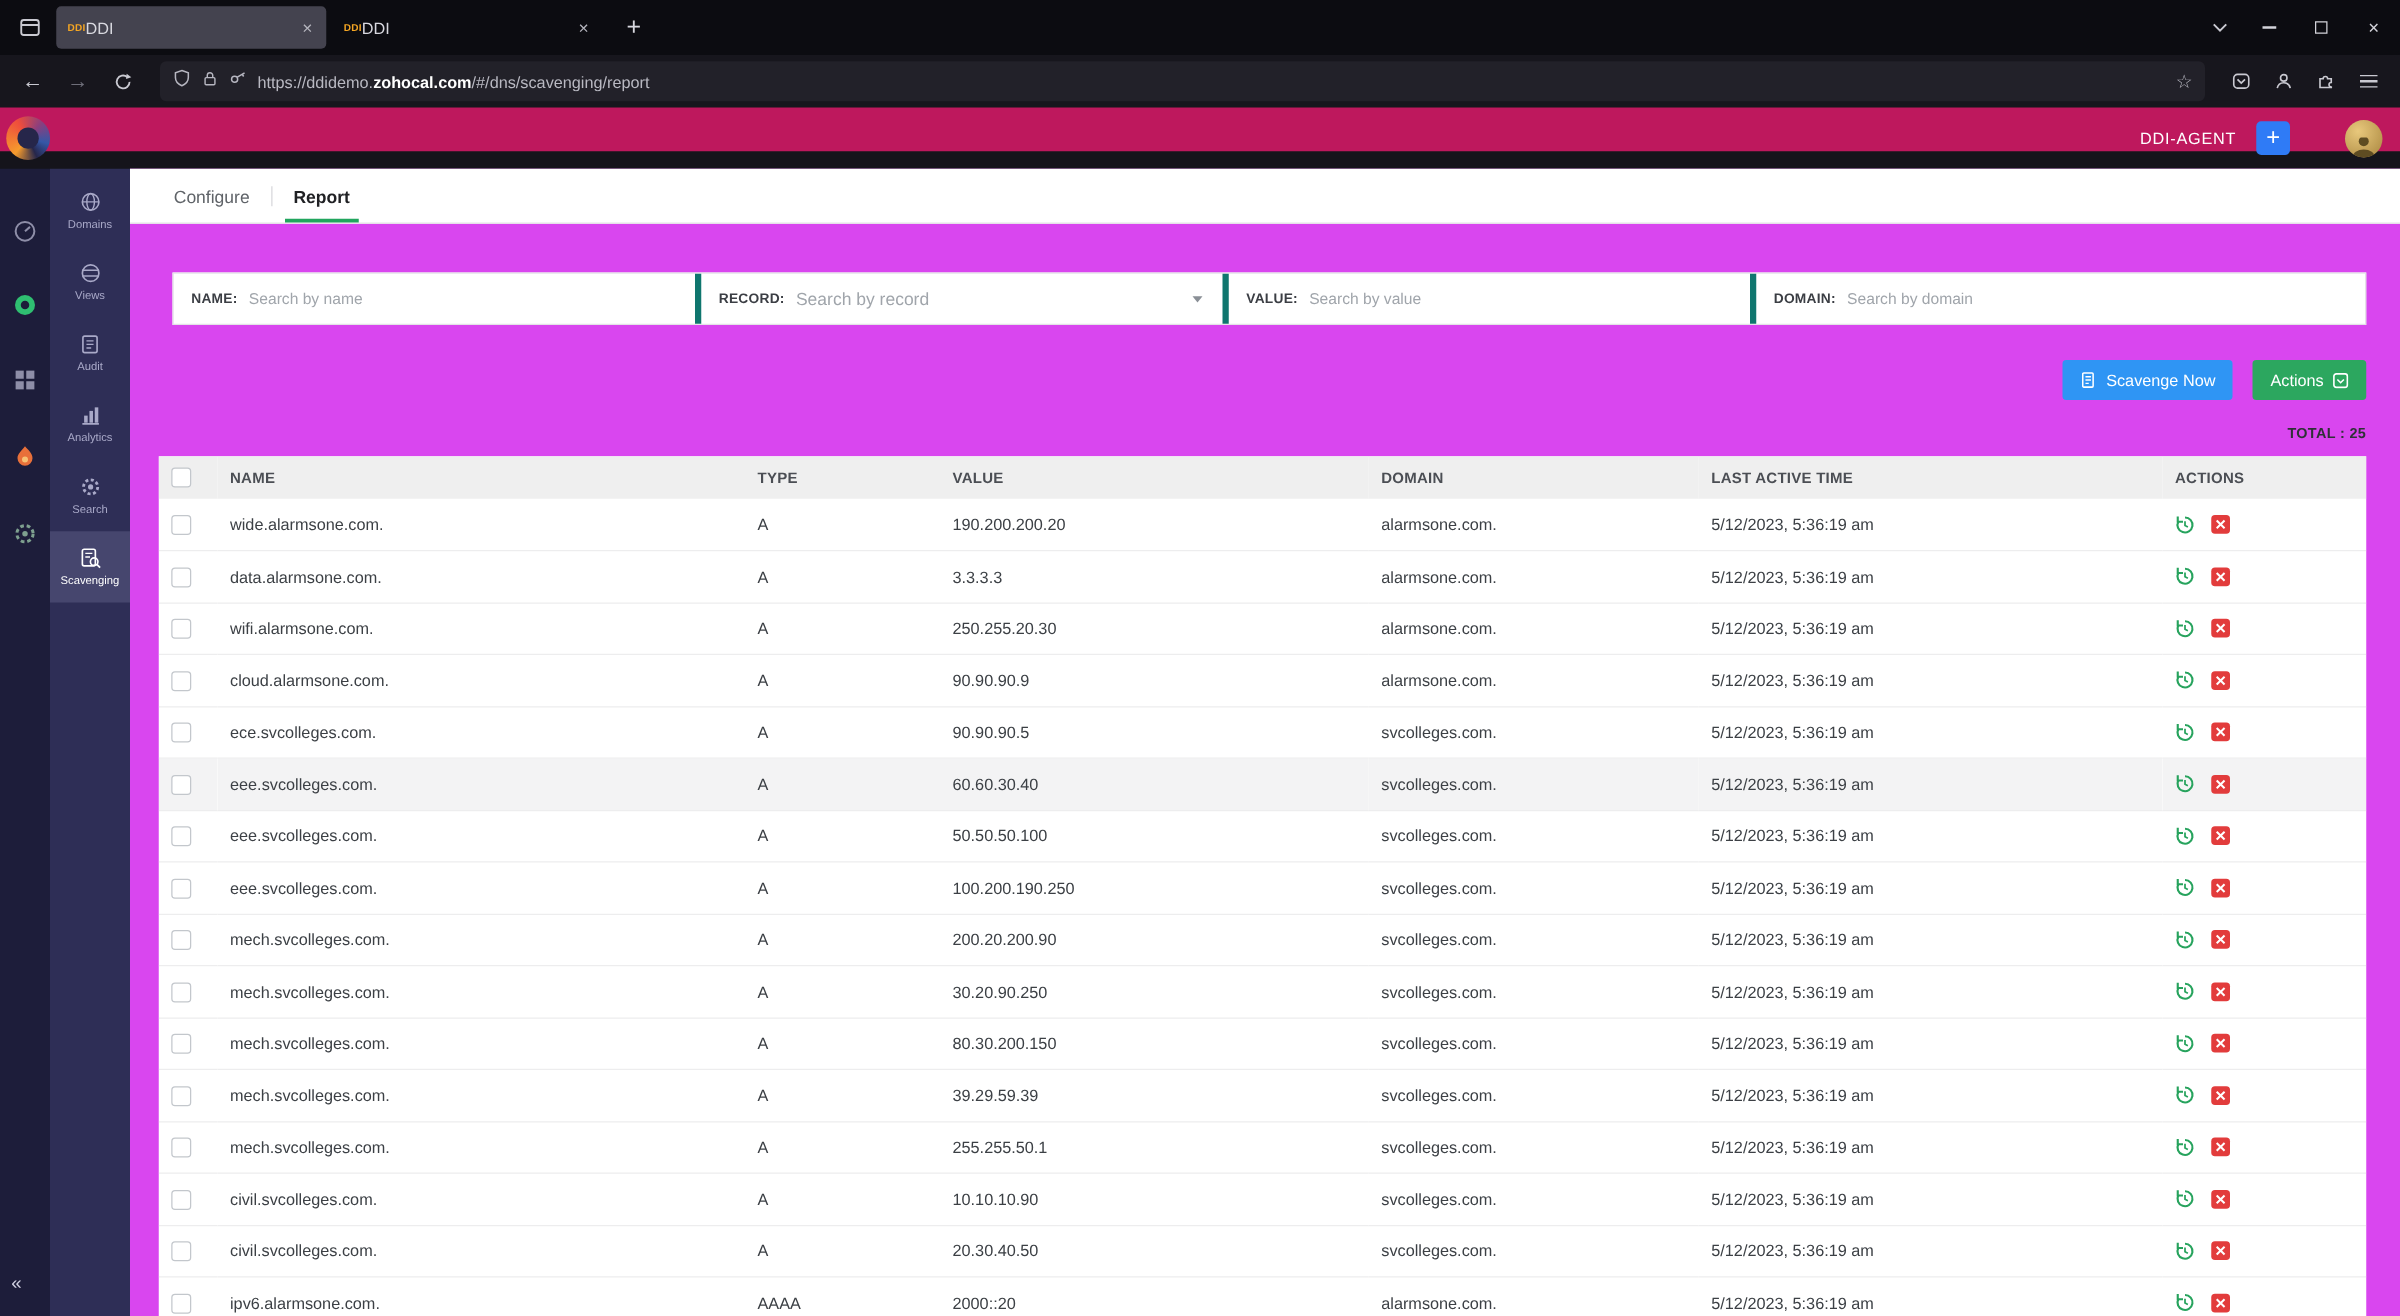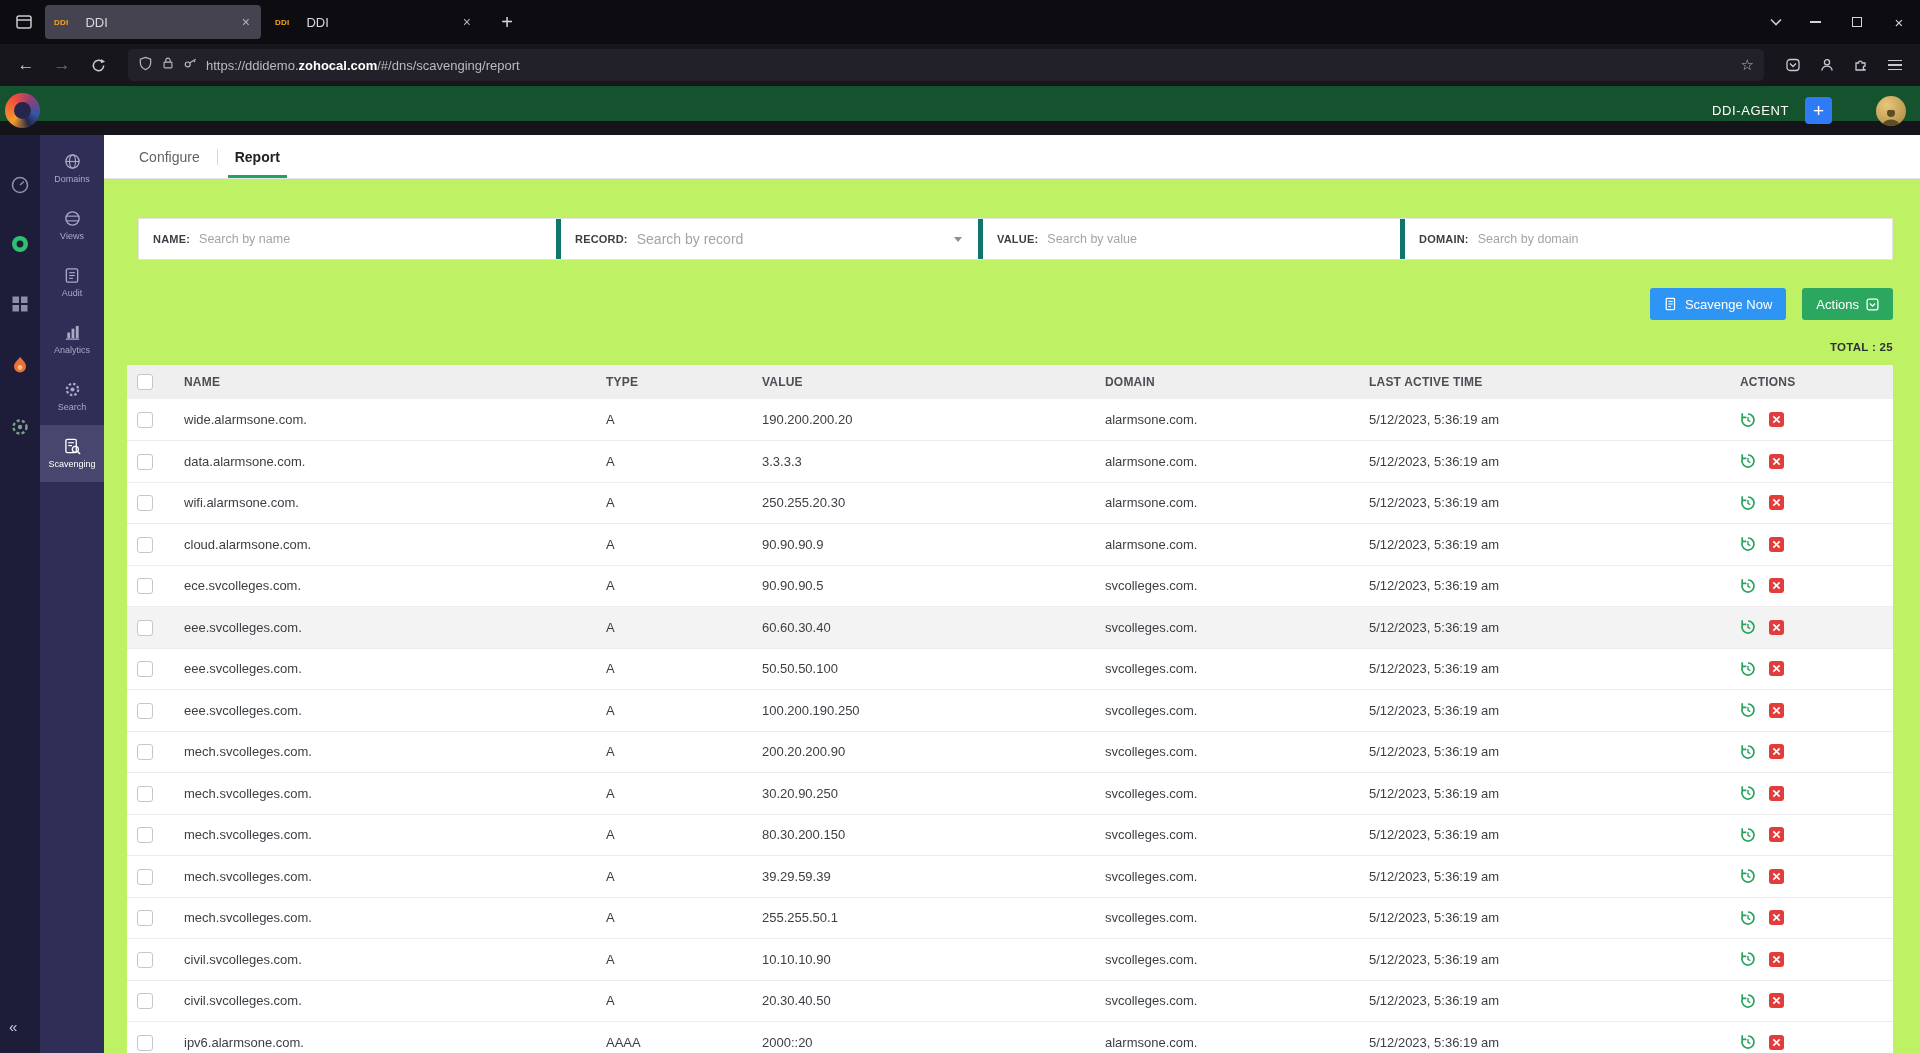--- a/index.html
+++ b/index.html
@@ -2,21 +2,21 @@
 <html><head>
 <meta charset="utf-8">
 <style>
   * { box-sizing: border-box; margin: 0; padding: 0; }
   html,body { width:1920px; height:1053px; overflow:hidden; background:#15141b; }
   .screen { position:relative; width:1920px; height:1053px; font-family:"Liberation Sans",sans-serif; }
 
   
   .tabbar { position:absolute; top:0; left:0; right:0; height:44px; background:#0c0c11; display:flex; align-items:center; }
   .fxview { width:32px; height:32px; margin-left:8px; border-radius:4px; display:flex; align-items:center; justify-content:center; }
-  .tab { width:216px; height:34px; margin-left:5px; border-radius:4px; display:flex; align-items:center; padding:0 9px; gap:17px; font-size:13px; color:#d8d8df; }
+  .tab { width:216px; height:34px; margin-left:5px; border-radius:4px; display:flex; align-items:center; padding:0 9px; gap:0; font-size:13px; color:#d8d8df; }
   .tab.active { background:#44434f; }
   .favicon { font-size:8px; font-weight:bold; color:#f5a623; letter-spacing:.2px; flex:0 0 auto; }
   .tab-title { flex:1; white-space:nowrap; overflow:hidden; }
   .tab-close { color:#b4b4bd; font-size:14px; padding:0 2px; }
   .newtab-btn { color:#d8d8df; font-size:20px; margin-left:10px; width:30px; height:30px; display:flex; align-items:center; justify-content:center; border-radius:4px; }
   .tabbar-right { margin-left:auto; display:flex; align-items:center; height:100%; }
   .tabs-chevron { width:36px; height:100%; display:flex; align-items:center; justify-content:center; }
   .win-btn { width:42px; height:100%; display:flex; align-items:center; justify-content:center; color:#d3d3da; font-size:15px; }
   .min-glyph { display:block; width:11px; height:1.5px; background:#d3d3da; }
   .max-glyph { display:block; width:10px; height:10px; border:1.5px solid #d3d3da; }
@@ -26,41 +26,41 @@
   .nav-btn.dim { color:#6e6e79; }
   .url-pill { flex:1; height:32px; margin:0 10px; background:#222129; border-radius:5px; display:flex; align-items:center; padding:0 10px; gap:8px; }
   .url-text { font-size:13px; color:#b9b9c2; white-space:nowrap; overflow:hidden; flex:1; }
   .url-text b { color:#ffffff; font-weight:bold;margin-top:40px; }
   .star { color:#bcbcc5; font-size:15px; }
   .chrome-icon { width:30px; height:30px; display:flex; align-items:center; justify-content:center; border-radius:4px; }
   .burger { display:flex; flex-direction:column; gap:3px; }
   .burger span { display:block; width:14px; height:1.6px; background:#c9c9d1; }
 
   
-  .app-header { position:absolute; top:86px; left:0; right:0; height:35px; background:#14532d; }
+  .app-header { position:absolute; top:86px; left:0; right:0; height:35px; background:#be185d; }
   .logo { position:absolute; left:5px; top:7px; width:35px; height:35px; border-radius:50%;
           background:conic-gradient(from 220deg,#f59b2d,#ef4d3c 30%,#8c3f7d 50%,#3557a7 68%,#26264a 82%,#f59b2d 100%); }
   .logo::after { content:""; position:absolute; left:9px; top:9px; width:17px; height:17px; border-radius:50%; background:#26264a; }
   .header-right { position:absolute; right:14px; top:0; height:49px; display:flex; align-items:center; gap:16px; }
   .agent-label { color:#ffffff; font-size:13px; letter-spacing:.6px; }
   .add-btn { width:27px; height:27px; background:#2f7bf6; color:#fff; border-radius:4px; display:flex; align-items:center; justify-content:center; font-size:19px; line-height:1; }
   .avatar { width:30px; height:30px; border-radius:50%; background:radial-gradient(circle at 35% 30%,#e8c87c,#a8853e); display:flex; align-items:flex-end; justify-content:center; overflow:hidden; margin-left:28px; }
 
   
   .rail { position:absolute; left:0; top:135px; width:40px; bottom:0; background:#1d1d3a; }
   .rail-icon { position:absolute; left:8px; width:24px; height:24px; display:flex; align-items:center; justify-content:center; }
   .collapse-btn { position:absolute; left:9px; bottom:18px; color:#cfcfe0; font-size:15px; }
 
   .sidebar { position:absolute; left:40px; top:135px; width:64px; bottom:0; background:#2e2e56; }
   .side-item { height:57px; display:flex; flex-direction:column; align-items:center; justify-content:center; gap:4px; color:#a9a9c8; font-size:9px; }
   .side-item.active { background:#46466e; color:#ffffff; }
   .side-item svg { display:block; }
 
   
-  .main { position:absolute; left:104px; top:135px; right:0; bottom:0; background:#bef264; }
+  .main { position:absolute; left:104px; top:135px; right:0; bottom:0; background:#d946ef; }
   .page-tabs { height:44px; background:#ffffff; border-bottom:1px solid #e4e4e6; display:flex; align-items:stretch; padding-left:18px; }
   .page-tab { display:flex; align-items:center; padding:0 17px; font-size:14px; color:#5f6368; position:relative; }
   .page-tab.active { color:#202124; font-weight:bold; }
   .page-tab.active::after { content:""; position:absolute; left:10px; right:10px; bottom:0; height:3px; background:#21a55e; }
   .tab-divider { width:1px; height:16px; background:#d8d8dc; align-self:center; }
 
   .filter-card { position:absolute; left:34px; right:27px; top:83px; height:42px; background:#ffffff; border:1px solid #e3e3e7; display:flex; }
   .filter-seg { flex:1; display:flex; align-items:center; padding:0 14px; border-right:5px solid #0f766e; gap:9px; }
   .filter-seg:last-child { border-right:none; }
   .filter-seg.wide { flex:1.18; }

